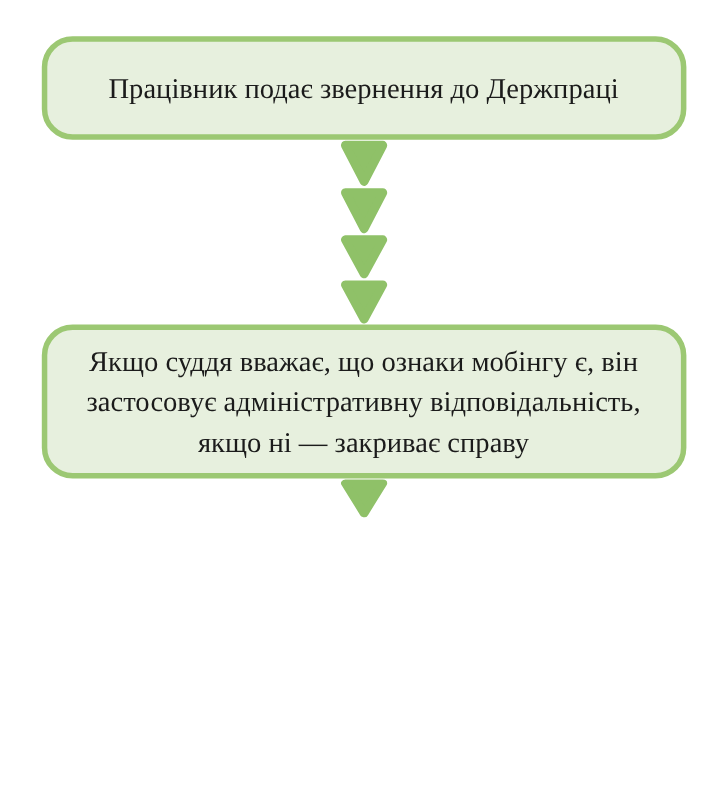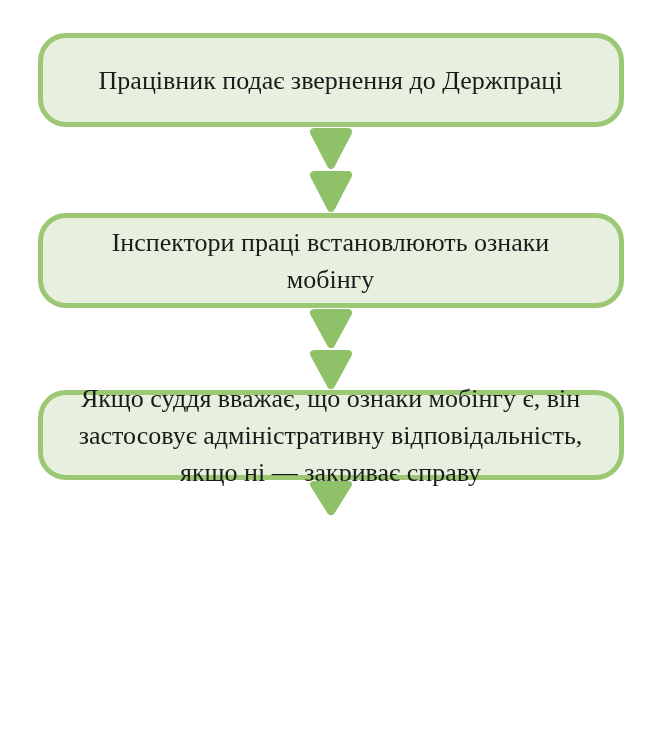--- a/index.html
+++ b/index.html
@@ -59,35 +59,31 @@
 
   <svg class="arrow" width="48" height="43" viewBox="0 0 48 42" preserveAspectRatio="none">
     <polygon points="7,5 41,5 24,37"></polygon>
   </svg>
 
 
   <svg class="arrow" width="48" height="43" viewBox="0 0 48 42" preserveAspectRatio="none">
     <polygon points="7,5 41,5 24,37"></polygon>
   </svg>
 
-  <div class="step-box" style="height:95px">
-    <div class="step-label">Інспектори праці встановлюють ознаки
-мобінгу</div>
-  </div>
 
   <svg class="arrow" width="48" height="41" viewBox="0 0 48 42" preserveAspectRatio="none">
     <polygon points="7,5 41,5 24,37"></polygon>
   </svg>
 
 
   <svg class="arrow" width="48" height="41" viewBox="0 0 48 42" preserveAspectRatio="none">
     <polygon points="7,5 41,5 24,37"></polygon>
   </svg>
 
-  <div class="step-box" style="height:90px">
+  <div class="step-box" style="height:140px">
     <div class="step-label">Якщо суддя вважає, що ознаки мобінгу є, він
 застосовує адміністративну відповідальність,
 якщо ні — закриває справу</div>
   </div>
 
   <svg class="arrow" width="48" height="36" viewBox="0 0 48 42" preserveAspectRatio="none">
     <polygon points="7,5 41,5 24,37"></polygon>
   </svg>
 
 </div>

